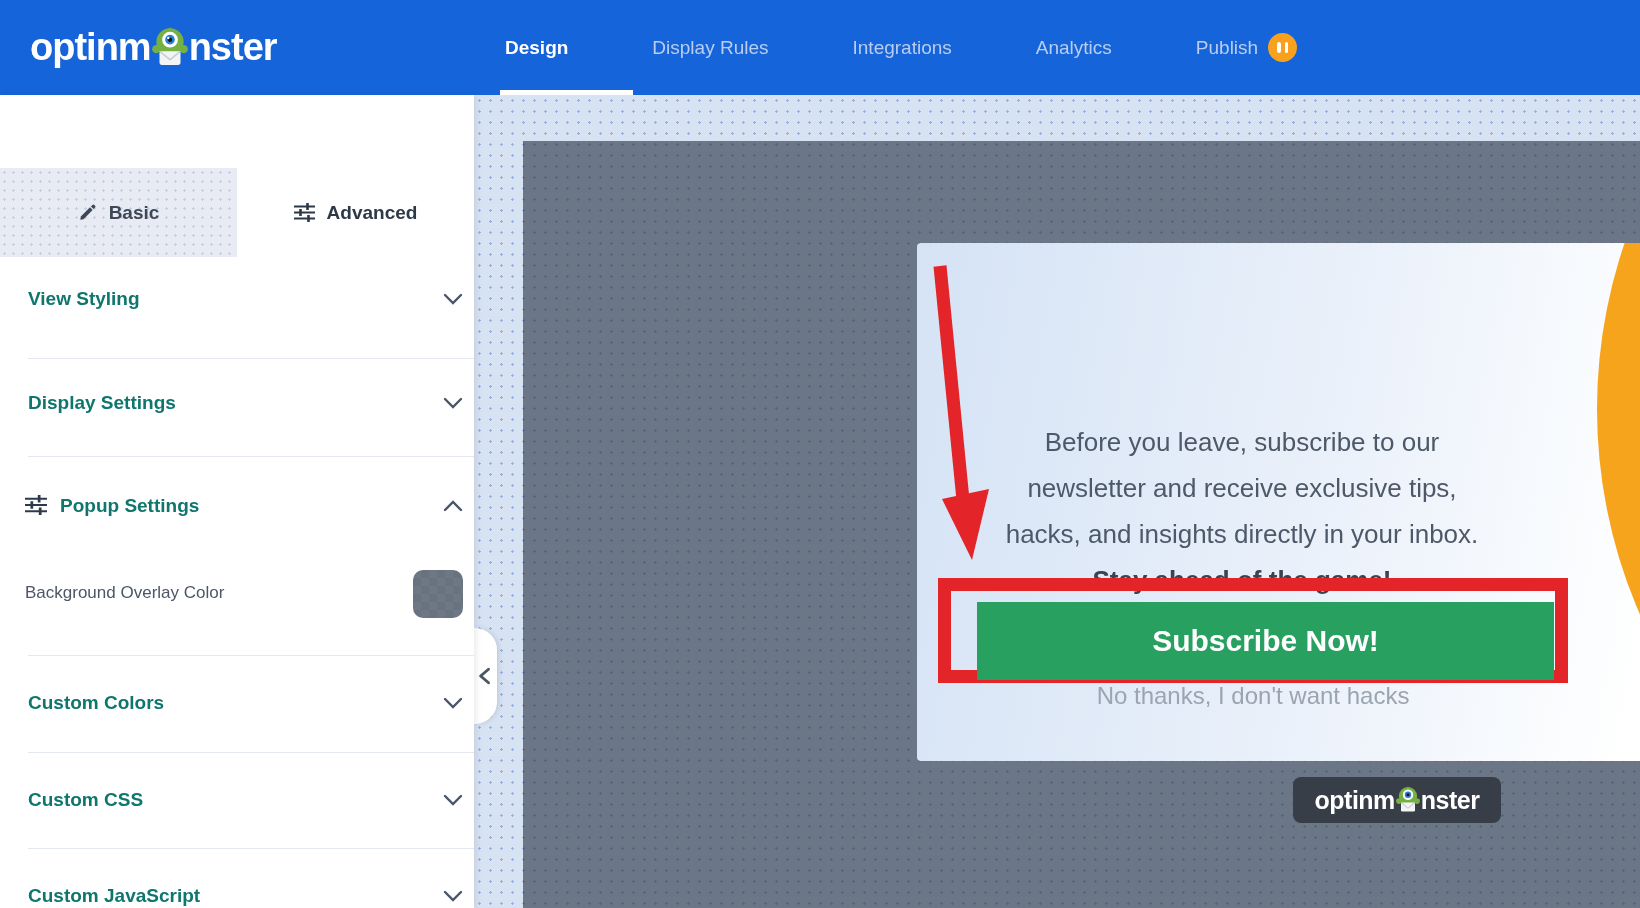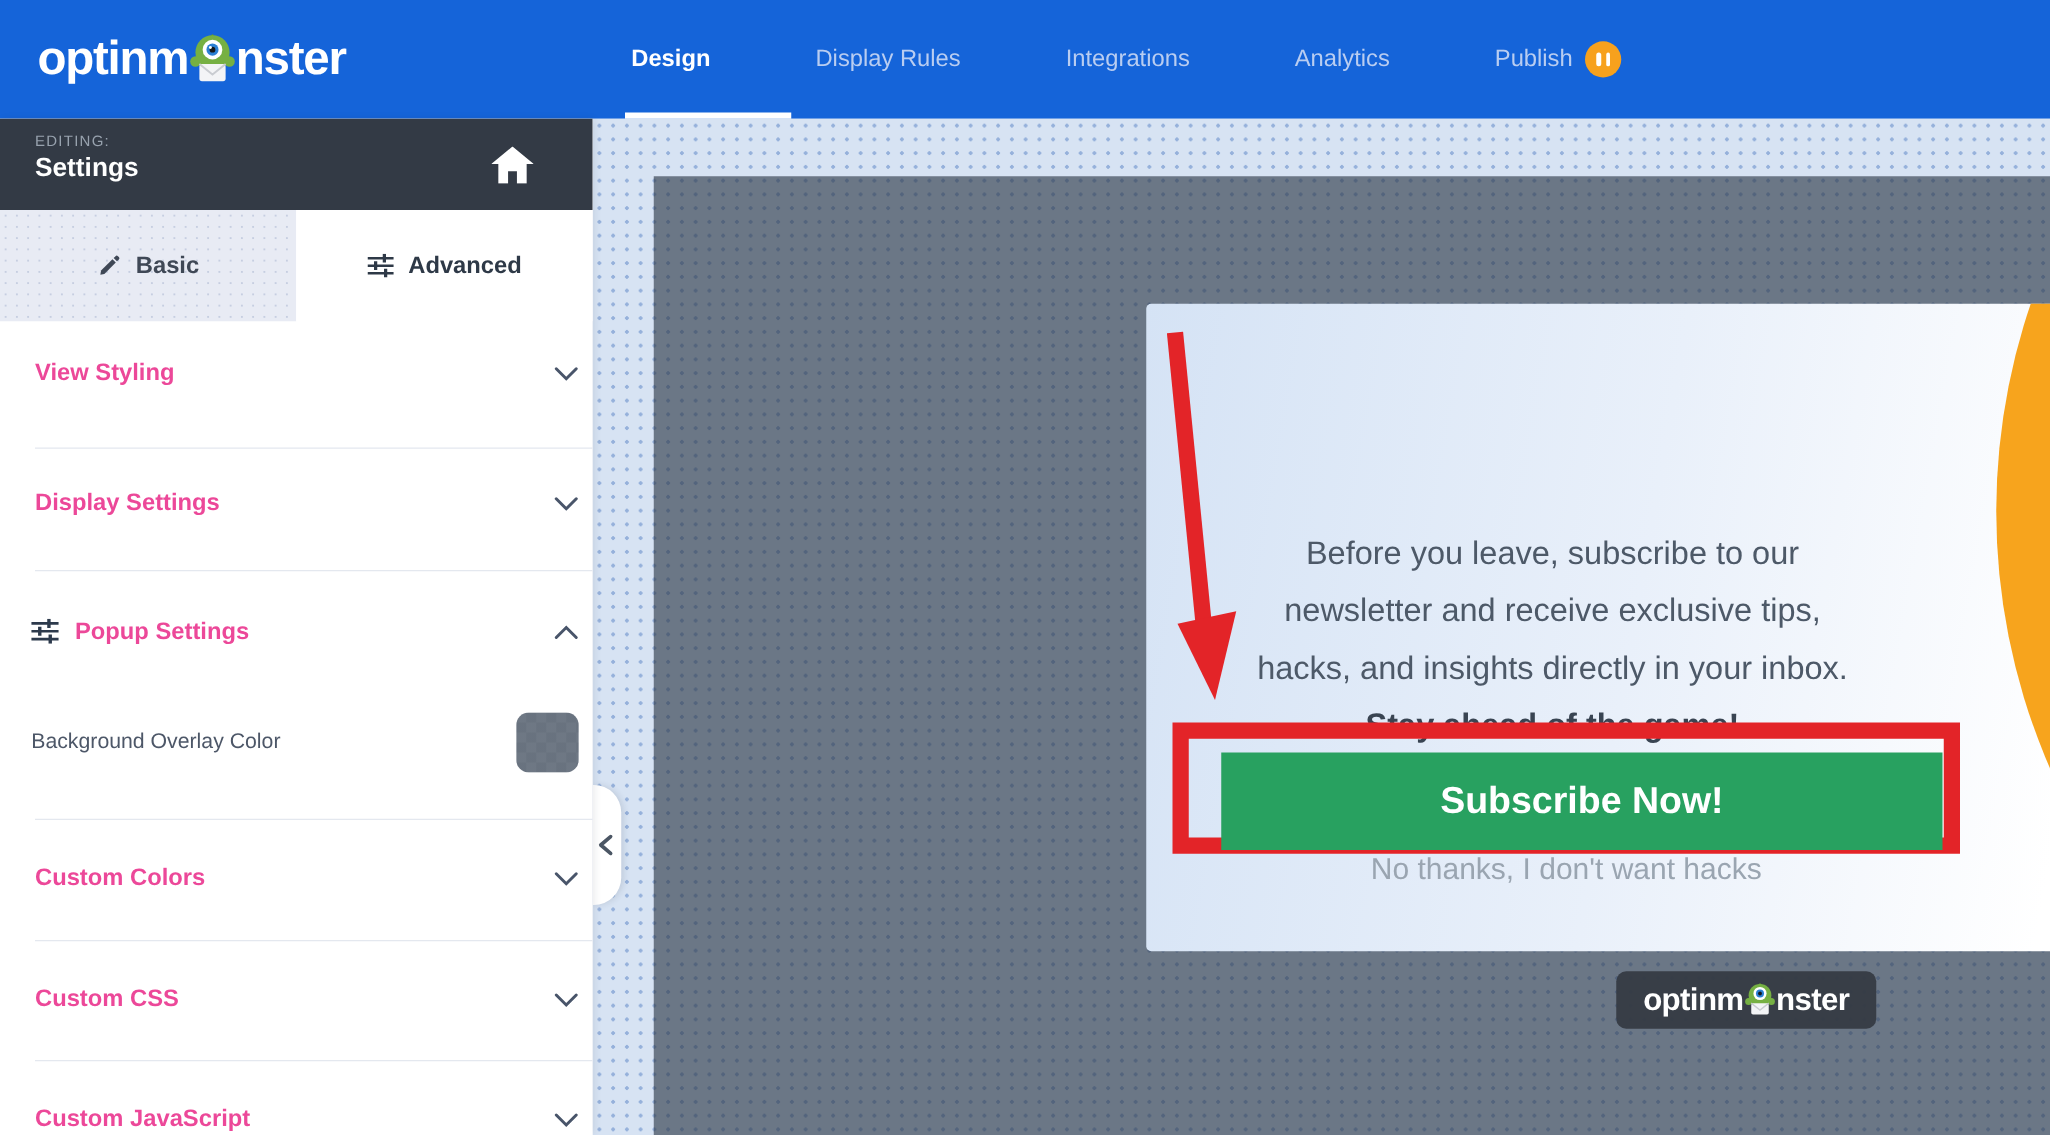--- a/index.html
+++ b/index.html
@@ -26,21 +26,21 @@
   .editing-target { position:absolute; left:28px; top:28px; font-size:21px; color:#ffffff; font-weight:bold; }
   .home-btn { position:absolute; left:393px; top:22px; width:34px; height:30px; cursor:pointer; }
 
   .side-tabs { position:absolute; left:0; top:73px; width:474px; height:89px; display:flex; }
   .side-tab { width:237px; height:89px; display:flex; align-items:center; justify-content:center; gap:12px;
               font-size:19px; font-weight:bold; color:#3f4856; cursor:pointer; }
   .side-tab.inactive { background-color:#e8ebf4;
       background-image:radial-gradient(rgba(110,130,175,0.28) 1px, rgba(0,0,0,0) 1.1px); background-size:9px 9px; }
   .side-tab.active { background:#ffffff; color:#2e3947; }
 
-  .section-label { position:absolute; left:28px; font-size:19px; font-weight:bold; color:#ec4899; transform:translateY(-50%); }
+  .section-label { position:absolute; left:28px; font-size:19px; font-weight:bold; color:#0f766e; transform:translateY(-50%); }
   .section-label.with-icon { left:60px; }
   .section-icon { position:absolute; left:25px; width:22px; height:20px; transform:translateY(-55%); }
   .chev { position:absolute; left:443px; width:20px; height:12px; transform:translateY(-50%); cursor:pointer; }
   .divider { position:absolute; left:28px; width:446px; height:1px; background:#e4e8ef; }
   .field-label { position:absolute; left:25px; font-size:17px; color:#4d5768; transform:translateY(-50%); }
   .swatch { position:absolute; left:413px; top:570px; width:50px; height:48px; border-radius:10px; cursor:pointer;
             background:
               linear-gradient(rgba(98,108,121,0.88), rgba(98,108,121,0.88)),
               repeating-conic-gradient(#9aa2ac 0% 25%, #c6ccd4 0% 50%);
             background-size:100% 100%, 16px 16px; }
@@ -111,27 +111,20 @@
       <span class="pause-badge">
           <i></i>
           <i></i>
         </span>
     </span>
   </nav>
   <div class="nav-underline"></div>
 </header>
 
 <aside class="sidebar">
-  <div class="sidebar-head">
-    <div class="editing-label">EDITING:</div>
-    <div class="editing-target">Settings</div>
-    <svg class="home-btn" viewBox="0 0 24 21">
-      <path d="M12 0 L24 10 L20 10 L20 21 L14.5 21 L14.5 14 L9.5 14 L9.5 21 L4 21 L4 10 L0 10 Z" fill="#ffffff"></path>
-    </svg>
-  </div>
 
   <div class="side-tabs">
     <div class="side-tab inactive">
       <svg width="19" height="19" viewBox="0 0 20 20">
         <path d="M3 14.2 L12.6 4.6 L15.4 7.4 L5.8 17 L2.4 17.6 Z" fill="#3f4856"></path>
         <path d="M13.6 3.6 L15.2 2 A1.4 1.4 0 0 1 17.2 2 L18 2.8 A1.4 1.4 0 0 1 18 4.8 L16.4 6.4 Z" fill="#3f4856"></path>
       </svg>
       <span>Basic</span>
     </div>
     <div class="side-tab active">

